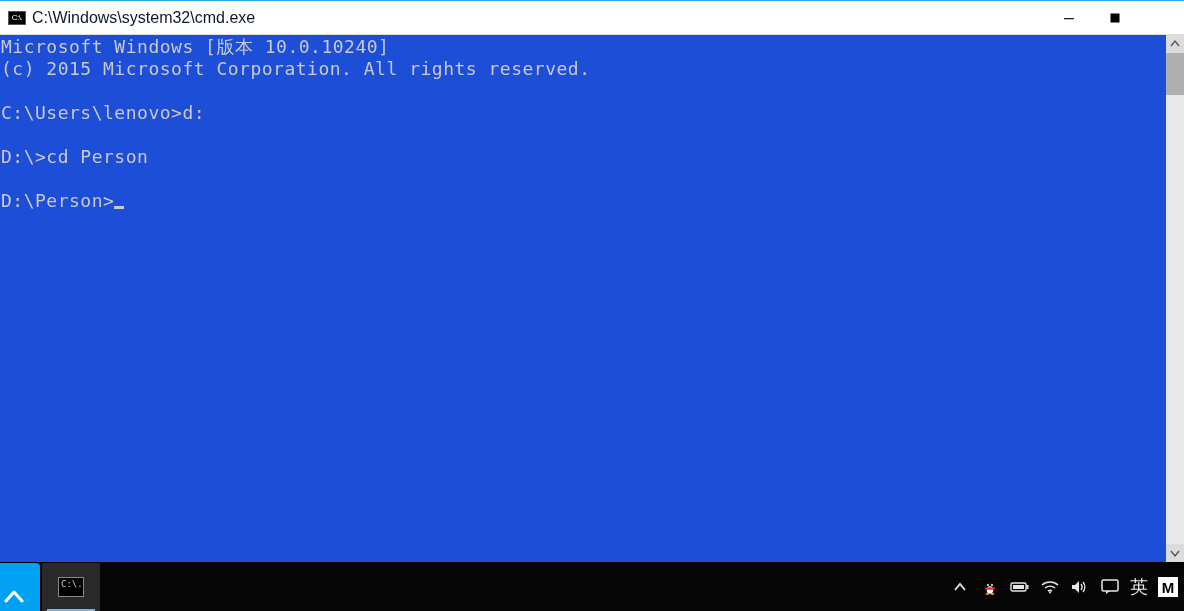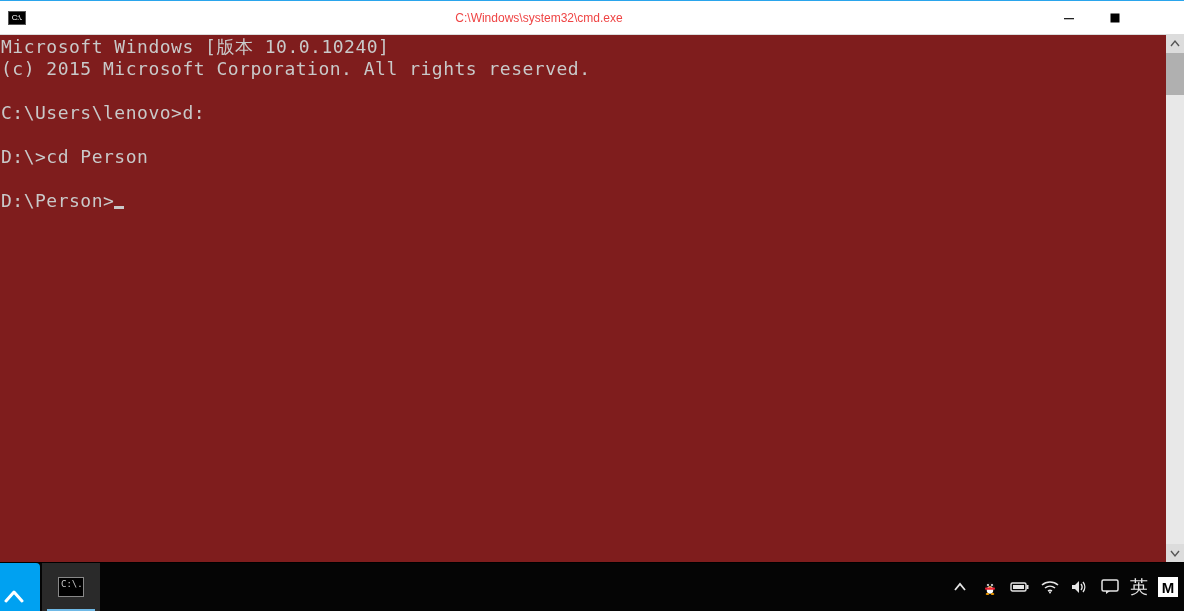--- a/index.html
+++ b/index.html
@@ -35,24 +35,23 @@
     color: #fff;
     font-size: 8px;
     display: flex;
     align-items: center;
     justify-content: center;
     letter-spacing: -0.5px;
     margin-right: 6px;
     border: 1px solid #555;
   }
   .titlebar-title {
-    font-size: 12px;
-    color: #ef4444;
+    font-size: 16px;
+    color: #0f172a;
     flex: 1;
-    text-align: center;
   }
   .titlebar-controls {
     display: flex;
     height: 100%;
   }
   .titlebar-btn {
     width: 46px;
     height: 100%;
     display: flex;
     align-items: center;
@@ -60,21 +59,21 @@
     color: #222;
   }
 
   .client-wrap {
     flex: 1;
     display: flex;
     background: #000;
   }
   .console {
     flex: 1;
-    background: #7f1d1d;
+    background: #1d4ed8;
     color: #c9c9c9;
     font-family: "NSimSun", "SimSun", "Consolas", monospace;
     font-size: 18px;
     line-height: 22px;
     white-space: pre;
     padding: 1px 0 0 1px;
     letter-spacing: 0.5px;
   }
   .cursor {
     display: inline-block;

